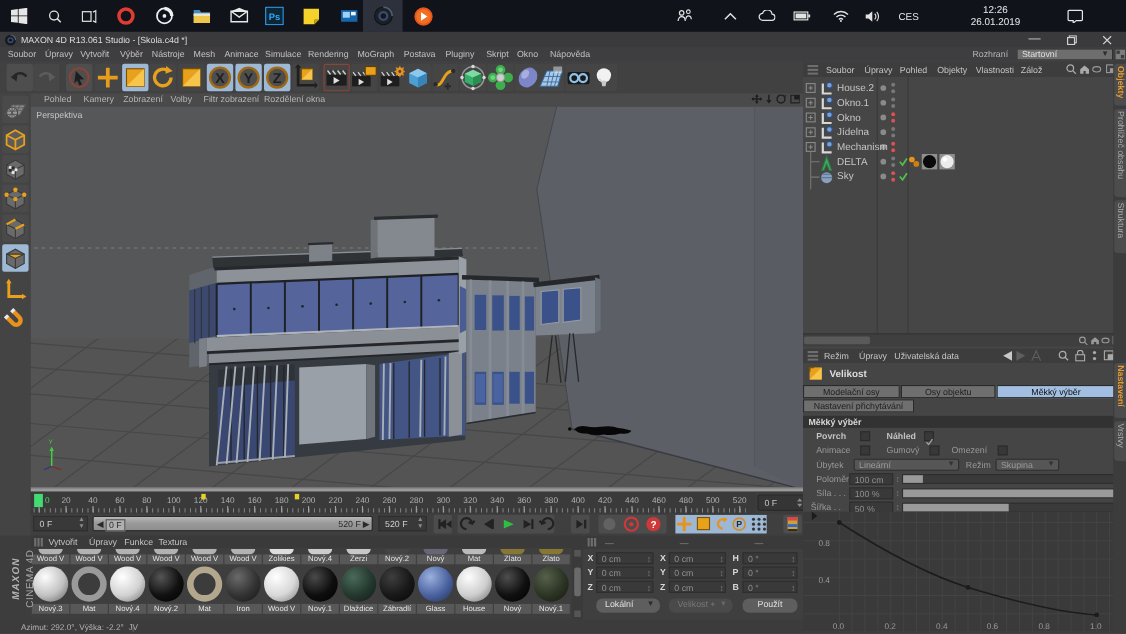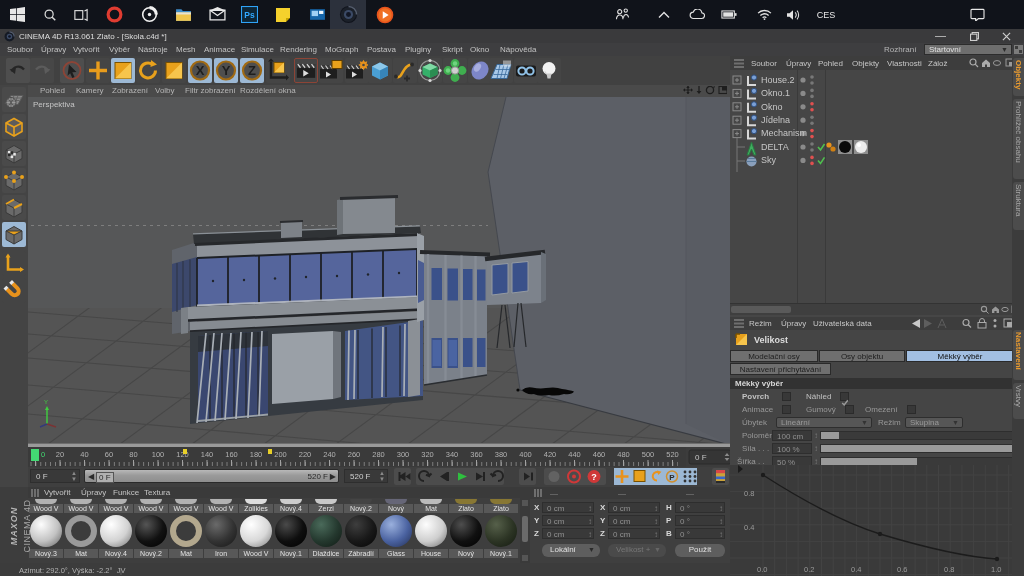--- a/index.html
+++ b/index.html
@@ -164,35 +164,38 @@
         <circle cx="8" cy="11" r="1" fill="#e2e2e2"></circle>
       </svg>
     </div>
  <div class="tray" style="left:780px;width:26px">
       <svg width="14" height="12" viewBox="0 0 16 14">
         <path d="M1 5h3l4-3.5v11L4 9H1z" fill="#e2e2e2"></path>
         <path d="M10.5 4a4.5 4.5 0 0 1 0 6M12.7 2a7.5 7.5 0 0 1 0 10" fill="none" stroke="#e2e2e2" stroke-width="1.2"></path>
       </svg>
     </div>
  <div class="tray" style="left:810px;width:32px;font-size:9px">CES</div>
+ <div class="tray" style="left:862px;width:86px;font-size:9px">
+      <div style="text-align:center;line-height:11px">12:26<br>26.01.2019</div>
+    </div>
  <div class="tray" style="left:960px;width:34px">
       <svg width="15" height="13" viewBox="0 0 16 14">
         <path d="M2 1.5h12a1 1 0 0 1 1 1v8a1 1 0 0 1-1 1H9l-3 2.5V11.5H2a1 1 0 0 1-1-1v-8a1 1 0 0 1 1-1z" fill="none" stroke="#e8e8e8" stroke-width="1.2"></path>
       </svg>
     </div>
 </div>
 
 <div class="a" id="titlebar">
  <svg class="a" style="left:4px;top:2px" width="11" height="11" viewBox="0 0 20 20">
       <circle cx="10" cy="10" r="9" fill="#151a24"></circle>
       <circle cx="10" cy="10" r="5" fill="#3b4a66"></circle>
       <circle cx="10" cy="10" r="2.4" fill="#101522"></circle>
       <path d="M10 1.5 A 8.5 8.5 0 0 1 18.5 10" fill="none" stroke="#5a6375" stroke-width="2"></path>
     </svg>
- <span class="a" style="left:19px;top:3px">CINEMA 4D R13.061 Zlato - [Skola.c4d *]</span>
+ <span class="a" style="left:19px;top:3px">MAXON 4D R13.061 Studio - [Skola.c4d *]</span>
  <span class="a" style="left:935px;top:0px;color:#cfcfcf;font-size:11px">—</span>
  <svg class="a" style="left:970px;top:3px" width="9" height="9" viewBox="0 0 10 10">
       <rect x="2.4" y="0.6" width="7" height="7" fill="none" stroke="#cfcfcf" stroke-width="1.2"></rect>
       <rect x="0.6" y="2.4" width="7" height="7" fill="#3a3a3c" stroke="#cfcfcf" stroke-width="1.2"></rect>
     </svg>
  <svg class="a" style="left:1002px;top:3px" width="9" height="9" viewBox="0 0 10 10">
       <path d="M1 1 9 9M9 1 1 9" stroke="#cfcfcf" stroke-width="1.3"></path>
     </svg>
 </div>
 
@@ -959,21 +962,21 @@
       <path d="M1 1h4M1 1v4" stroke="#7a5200" stroke-width="1.6"></path>
     </svg>
  <span class="a" style="left:24px;top:18px;color:#dcdcdc;font-size:9px;font-weight:bold">Velikost</span>
  <div class="gbtn" style="left:0px;top:33px;width:88px;height:12px;line-height:11px">Modelační osy</div>
  <div class="gbtn" style="left:89px;top:33px;width:86px;height:12px;line-height:11px">Osy objektu</div>
  <div class="gbtn" style="left:176px;top:33px;width:108px;height:12px;line-height:11px;background:#a2bfe2;color:#0e0e0e">Měkký výběr</div>
  <div class="gbtn" style="left:0px;top:46px;width:101px;height:12px;line-height:11px">Nastavení přichytávání</div>
  <div class="a" style="left:0;top:61px;width:284px;height:11px;background:#323232;color:#d8d8d8;font-size:8px;font-weight:bold;padding:1px 0 0 5px">Měkký výběr</div>
  <span class="lbl" style="left:12px;top:75px;color:#c2c2c2;font-weight:bold">Povrch</span>
     <div class="cb" style="left:52px;top:75px"></div>
- <span class="lbl" style="left:76px;top:75px;color:#c2c2c2;font-weight:normal">Náhled</span>
+ <span class="lbl" style="left:76px;top:75px;color:#c2c2c2;font-weight:bold">Náhled</span>
     <div class="cb" style="left:110px;top:75px"><svg width="8" height="8" viewBox="0 0 10 10">
         <path d="M1.5 5 4 7.5 8.5 1.5" fill="none" stroke="#9a9a9a" stroke-width="1.8"></path>
       </svg></div>
  <span class="lbl" style="left:12px;top:88px">Animace</span>
     <div class="cb" style="left:52px;top:88px"></div>
  <span class="lbl" style="left:76px;top:88px">Gumový</span>
     <div class="cb" style="left:115px;top:88px"></div>
  <span class="lbl" style="left:135px;top:88px">Omezení</span>
     <div class="cb" style="left:177px;top:88px"></div>
  <span class="lbl" style="left:12px;top:101px">Úbytek</span>

